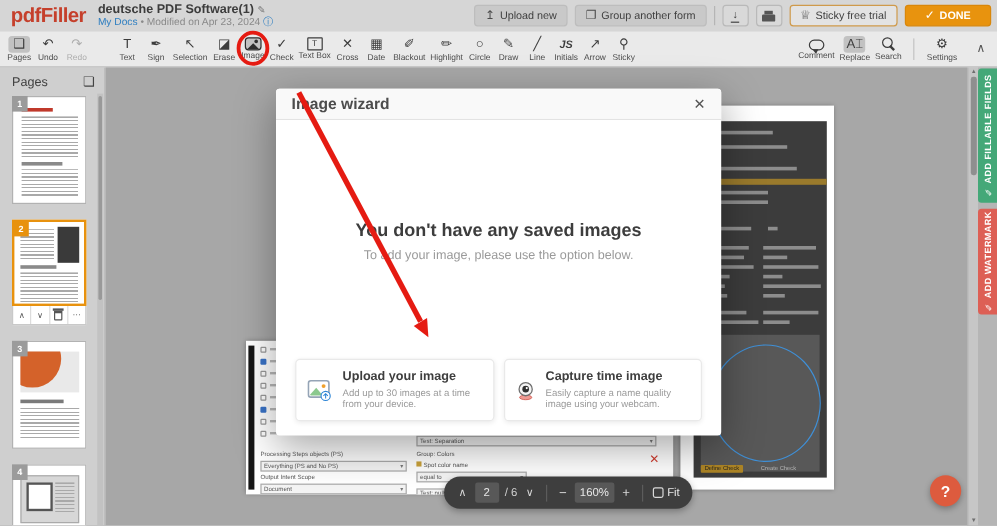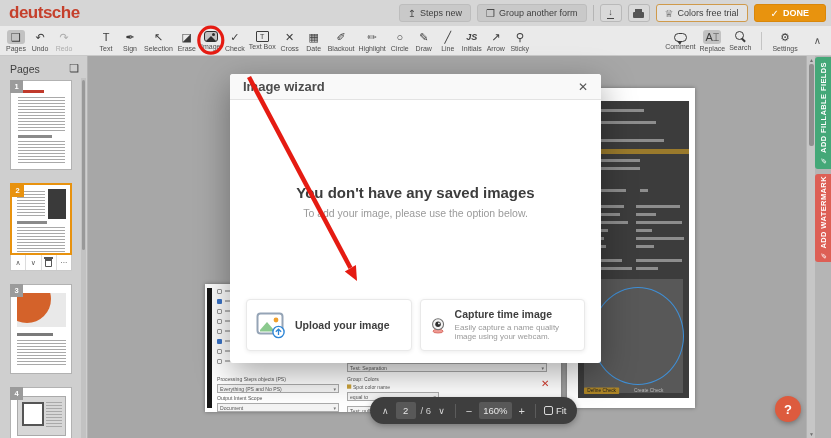--- a/index.html
+++ b/index.html
@@ -130,40 +130,49 @@
   .help { position:absolute; left:775px; top:396px; width:26px; height:26px; border-radius:50%; background:#dd5b3e; color:#fff; font-size:13px; font-weight:bold; display:flex; align-items:center; justify-content:center; z-index:20; box-shadow:0 2px 5px rgba(0,0,0,.3); cursor:pointer; }
 
   .overlay { position:absolute; inset:0; z-index:50; pointer-events:none; }
 </style>
 </head>
 <body>
 
 <div class="app">
 
   <div class="topbar">
-    <div class="logo">deutsche</div>
+    <div class="logo">pdfFiller</div>
+    <div class="docinfo">
+      <div class="doc-title"><span>deutsche PDF Software(1)</span><span class="pencil">✎</span></div>
+      <div class="doc-sub">
+        <span class="lnk">My Docs</span>
+        <span>•</span>
+        <span>Modified on Apr 23, 2024</span>
+        <span class="info">ⓘ</span>
+      </div>
+    </div>
     <div class="top-actions">
       <div class="tbtn">
           <span class="bico">↥</span>
-          <span>Steps new</span>
+          <span>Upload new</span>
         </div>
       <div class="tbtn">
           <span class="bico">❐</span>
           <span>Group another form</span>
         </div>
       <div class="tsep"></div>
       <div class="sqbtn">
           <span class="g-download">↓</span>
         </div>
       <div class="sqbtn">
           <span class="g-print"></span>
         </div>
       <div class="tbtn trial">
           <span class="bico">♕</span>
-          <span>Colors free trial</span>
+          <span>Sticky free trial</span>
         </div>
       <div class="tbtn done">
           <span class="bico" style="color:#fff">✓</span>
           <span>DONE</span>
         </div>
     </div>
   </div>
 
   <div class="toolbar">
     <div class="tgroup" id="tb-main">
@@ -447,20 +456,21 @@
       <div class="card">
         <svg width="30" height="27" viewBox="0 0 30 27">
           <rect x="1.5" y="1.5" width="25" height="20" rx="3" fill="#fff" stroke="#95a4b6" stroke-width="2"></rect>
           <circle cx="20" cy="8" r="2.4" fill="#f0a02c"></circle>
           <path d="M4 18 L11 10 L17 17 L17 19.5 L4 19.5 Z" fill="#8bc98e"></path>
           <circle cx="22.5" cy="20" r="5.6" fill="#fff" stroke="#2f86d6" stroke-width="1.4"></circle>
           <path d="M22.5 23 V17.5 M19.8 19.8 L22.5 17.2 L25.2 19.8" fill="none" stroke="#2f86d6" stroke-width="1.3"></path>
         </svg>
         <div class="card-txt">
           <div class="card-title">Upload your image</div>
+          <div class="card-desc">Add up to 30 images at a time from your device.</div>
         </div>
       </div>
       <div class="card">
         <svg width="27" height="27" viewBox="0 0 27 27">
           <ellipse cx="13.5" cy="23" rx="8.5" ry="3.2" fill="#ef9a93" stroke="#cf5a50" stroke-width="1.2"></ellipse>
           <circle cx="13.5" cy="11.5" r="9.2" fill="#f4f4f4" stroke="#6f6f6f" stroke-width="1.8"></circle>
           <circle cx="13.5" cy="11.5" r="4.6" fill="#2f2f2f"></circle>
           <circle cx="15" cy="10" r="1.5" fill="#fff"></circle>
         </svg>
         <div class="card-txt">

